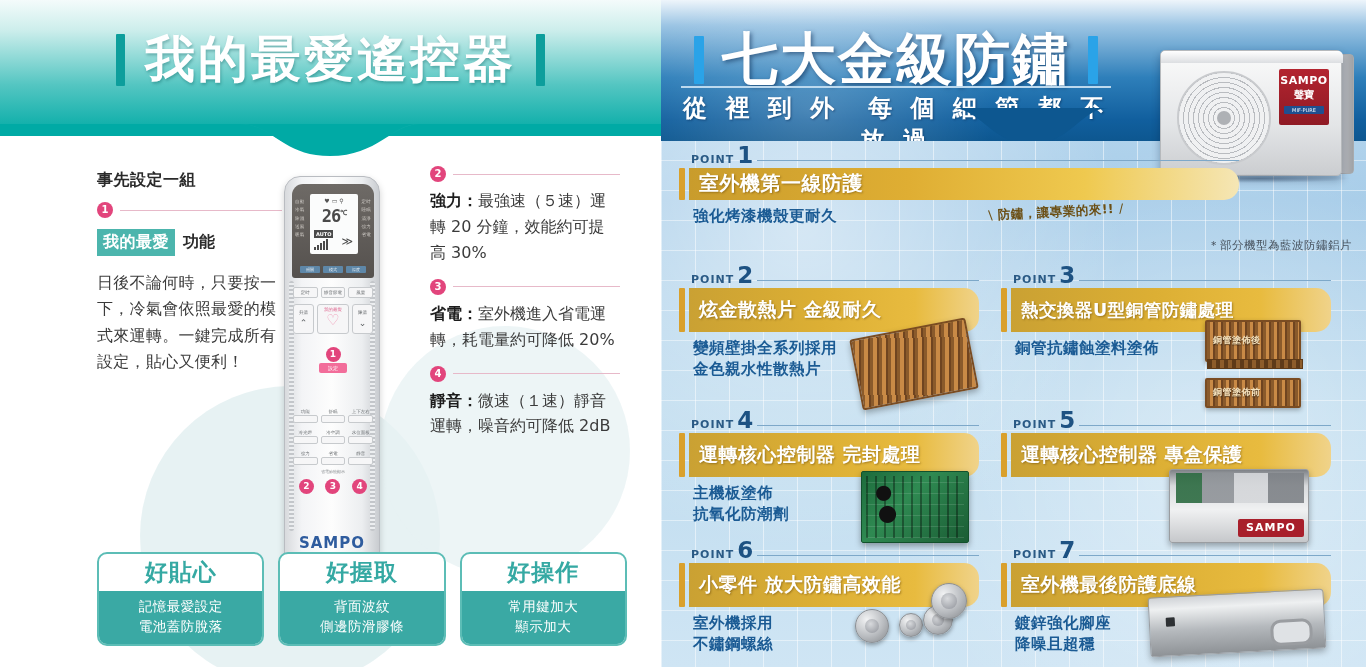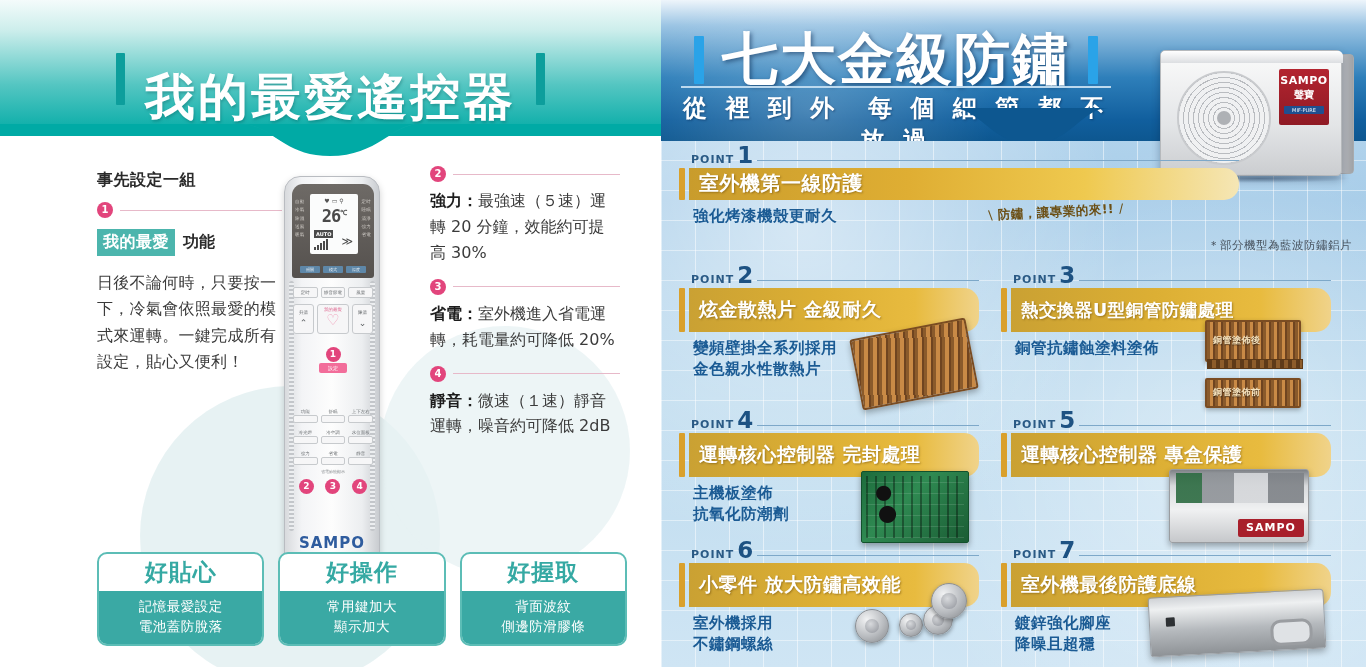--- a/index.html
+++ b/index.html
@@ -26,21 +26,20 @@
   }
   .left-title-wrap {
     position: absolute; left: 0; top: 26px; width: 661px;
     display: flex; align-items: center; justify-content: center; gap: 20px;
   }
   .tbar { width: 9px; height: 52px; background: #0d9e9c; border-radius: 1px; }
   .left-title {
     font-size: 50px; font-weight: bold; color: #ffffff; letter-spacing: 3px;
     text-shadow: 1px 2px 3px rgba(0,90,90,.35);
     font-family: "DejaVu Serif", "Liberation Serif", serif;
-    margin-top: 38px;
   }
 
   
   .soft-blob {
     position: absolute; border-radius: 50%;
     background: #dfeeef; opacity: .75;
   }
   .blob1 { left: 128px; top: 250px; width: 300px; height: 300px; }
   .blob2 { left: 368px; top: 190px; width: 250px; height: 250px; background:#e7f2f3; }
 
@@ -616,31 +615,31 @@
 
       <div class="bottom-boxes">
         <div class="bbox">
           <div class="bbox-title">好貼心</div>
           <div class="bbox-body">
             <div>記憶最愛設定</div>
             <div>電池蓋防脫落</div>
           </div>
         </div>
         <div class="bbox">
+          <div class="bbox-title">好握取</div>
+          <div class="bbox-body">
+            <div>背面波紋</div>
+            <div>側邊防滑膠條</div>
+          </div>
+        </div>
+        <div class="bbox">
           <div class="bbox-title">好操作</div>
           <div class="bbox-body">
             <div>常用鍵加大</div>
             <div>顯示加大</div>
-          </div>
-        </div>
-        <div class="bbox">
-          <div class="bbox-title">好握取</div>
-          <div class="bbox-body">
-            <div>背面波紋</div>
-            <div>側邊防滑膠條</div>
           </div>
         </div>
       </div>
     </div>
   </section>
 
   <section class="right-panel">
     <div class="grid-bg"></div>
 
     <div class="right-header">

